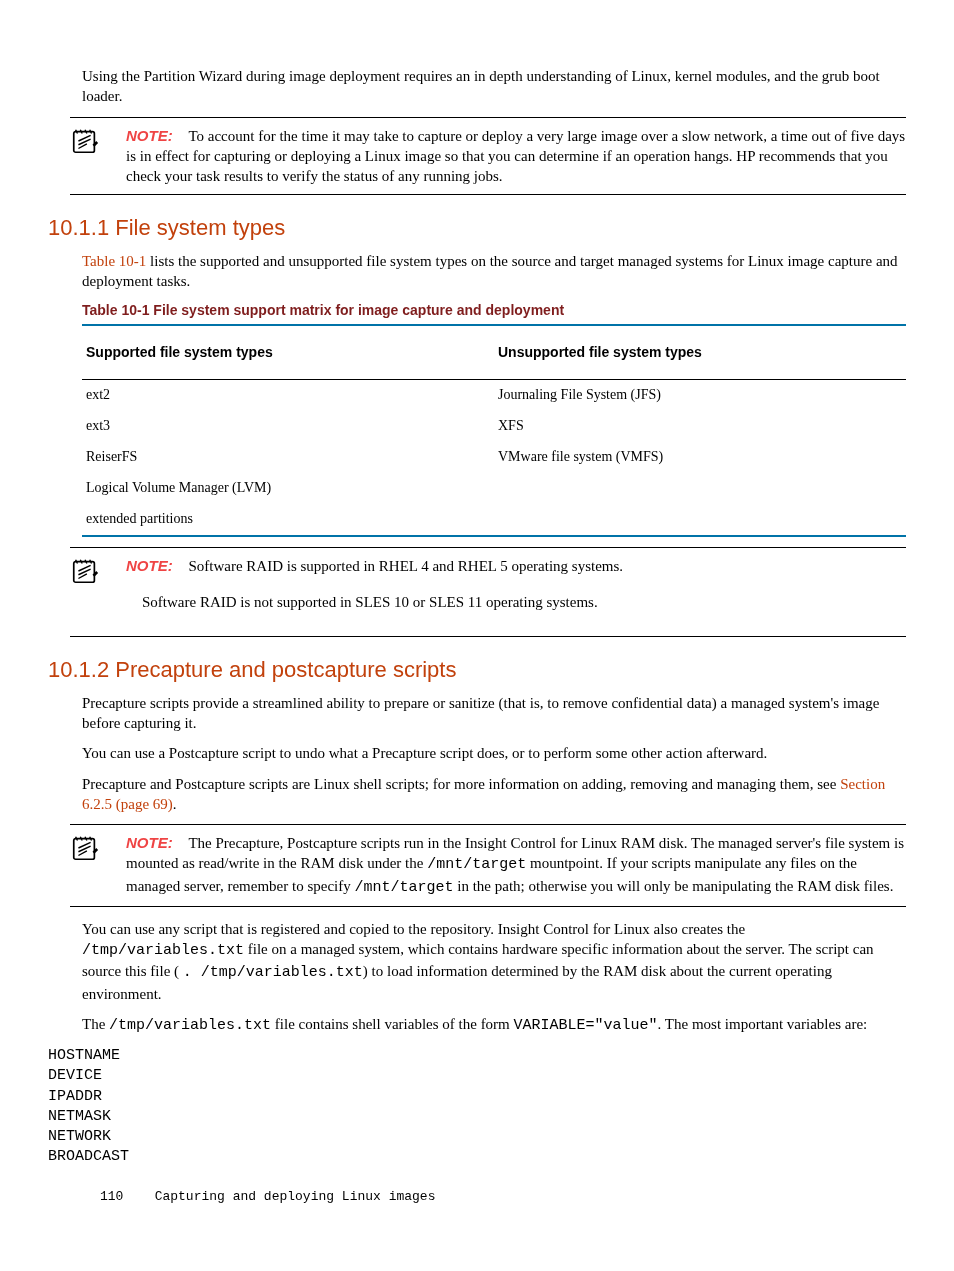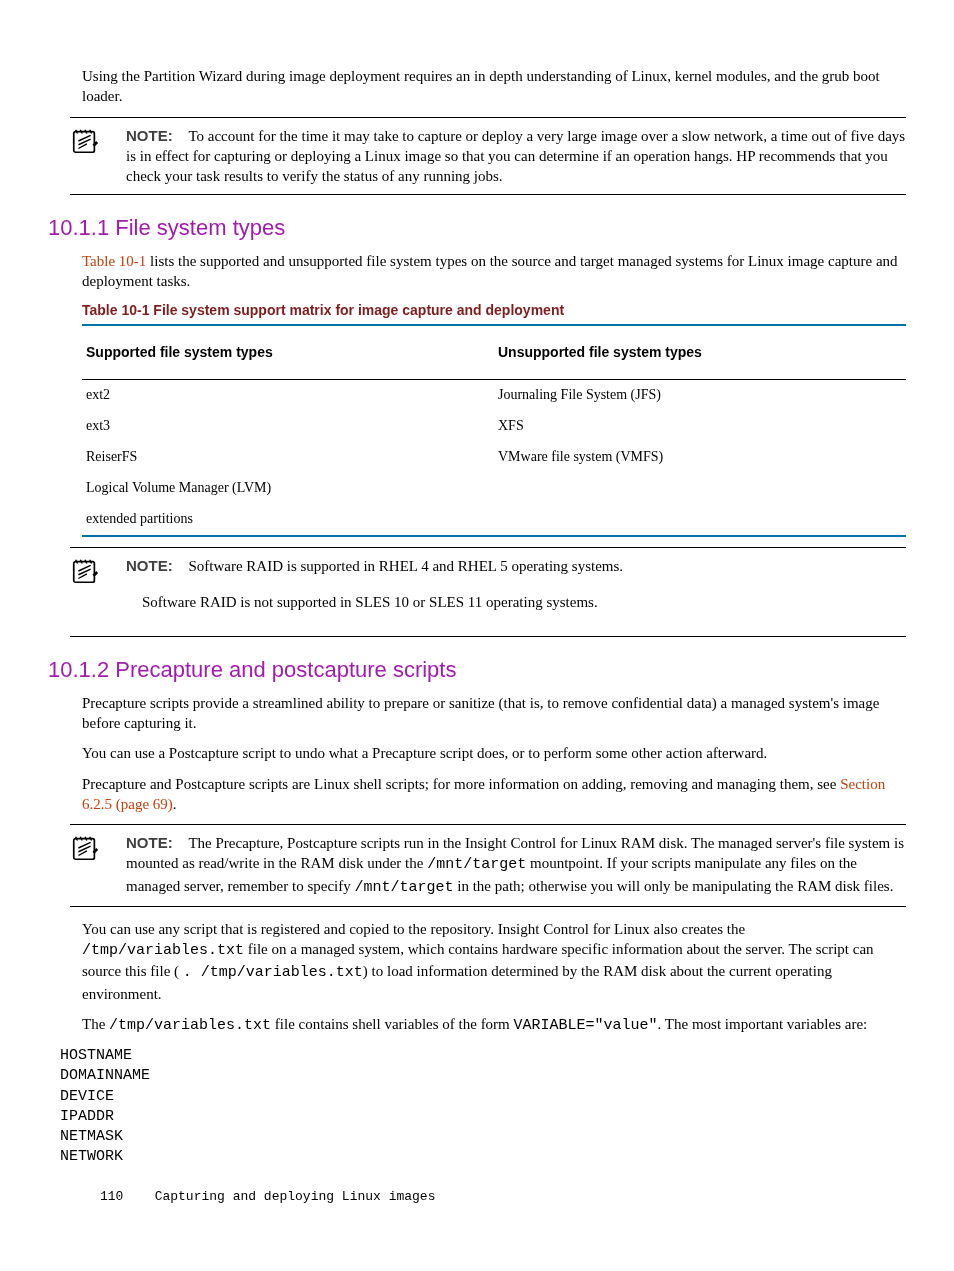--- a/index.html
+++ b/index.html
@@ -16,21 +16,21 @@
   .page {
     padding: 60px 48px 30px 48px;
     box-sizing: border-box;
   }
   .content-block {
     margin-left: 34px;
   }
   h2 {
     font-family: Arial, Helvetica, sans-serif;
     font-weight: normal;
-    color: #a21caf;
+    color: #c2410c;
     font-size: 22px;
     margin: 18px 0 8px 0;
   }
   .table-caption {
     font-family: Arial, Helvetica, sans-serif;
     font-weight: bold;
     color: #7f1d1d;
     font-size: 14px;
     margin: 10px 0 4px 0;
   }
@@ -48,21 +48,22 @@
   .note-icon {
     position: absolute;
     left: 0;
     top: 8px;
     width: 30px;
     height: 30px;
   }
   .note-label {
     font-family: Arial, Helvetica, sans-serif;
     font-weight: bold;
-    color: #404040;
+    color: #ef4444;
+    font-style: italic;
   }
   .link { color: #c2410c; }
   table.fs {
     width: 100%;
     border-collapse: collapse;
     border-top: 2.5px solid #0073a8;
     border-bottom: 2.5px solid #0073a8;
     font-size: 14px;
   }
   table.fs th {
@@ -76,21 +77,21 @@
   table.fs td {
     padding: 6px 4px;
     font-family: "Palatino Linotype", Palatino, serif;
   }
   .mono { font-family: "Courier New", monospace; }
   p { margin: 6px 0 10px 0; }
   .vars {
     font-family: "Courier New", monospace;
     font-size: 15px;
     line-height: 1.35;
-    margin: 6px 12px;
+    margin: 6px 0;
   }
   .footer {
     font-size: 13px;
     margin-top: 20px;
     margin-left: 52px;
     font-family: Liberation Mono, monospace;
   }
 </style>
 </head>
 <body>
@@ -186,24 +187,24 @@
   <p class="content-block">
     <span>You can use any script that is registered and copied to the repository. Insight Control for Linux also creates the </span><span class="mono">/tmp/variables.txt</span><span> file on a managed system, which contains hardware specific information about the server. The script can source this file ( </span><span class="mono">. /tmp/variables.txt</span><span>) to load information determined by the RAM disk about the current operating environment.</span>
   </p>
 
   <p class="content-block">
     <span>The </span><span class="mono">/tmp/variables.txt</span><span> file contains shell variables of the form </span><span class="mono">VARIABLE="value"</span><span>. The most important variables are:</span>
   </p>
 
   <div class="vars content-block">
     <div>HOSTNAME</div>
-    <div>DOMAINNAME</div>
     <div>DEVICE</div>
     <div>IPADDR</div>
     <div>NETMASK</div>
     <div>NETWORK</div>
+    <div>BROADCAST</div>
   </div>
 
   <div class="footer">
     <span>110</span>&nbsp;&nbsp;&nbsp;&nbsp;<span>Capturing and deploying Linux images</span>
   </div>
 
 </div>
 
 </body></html>

